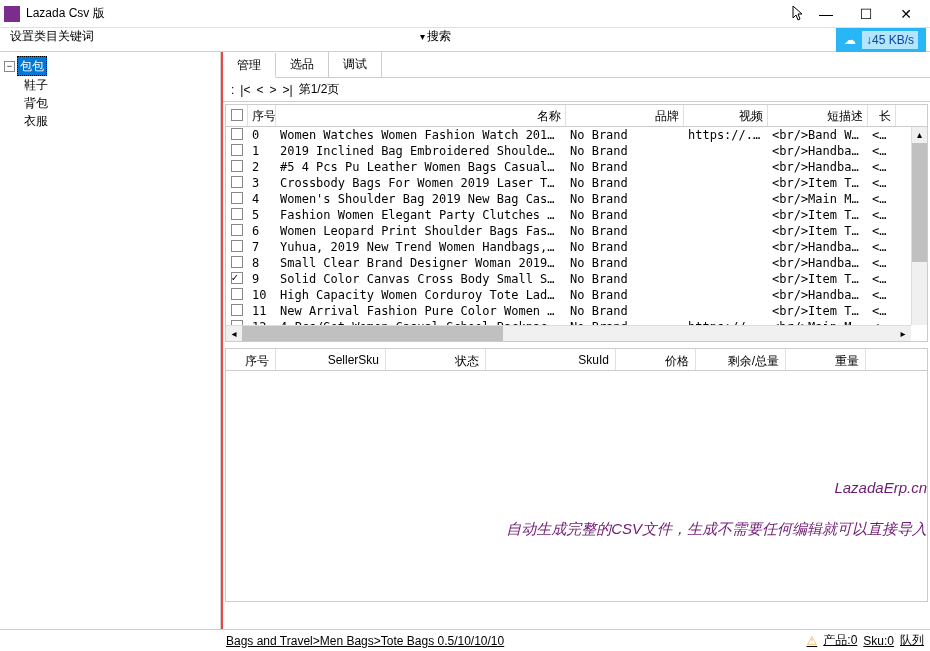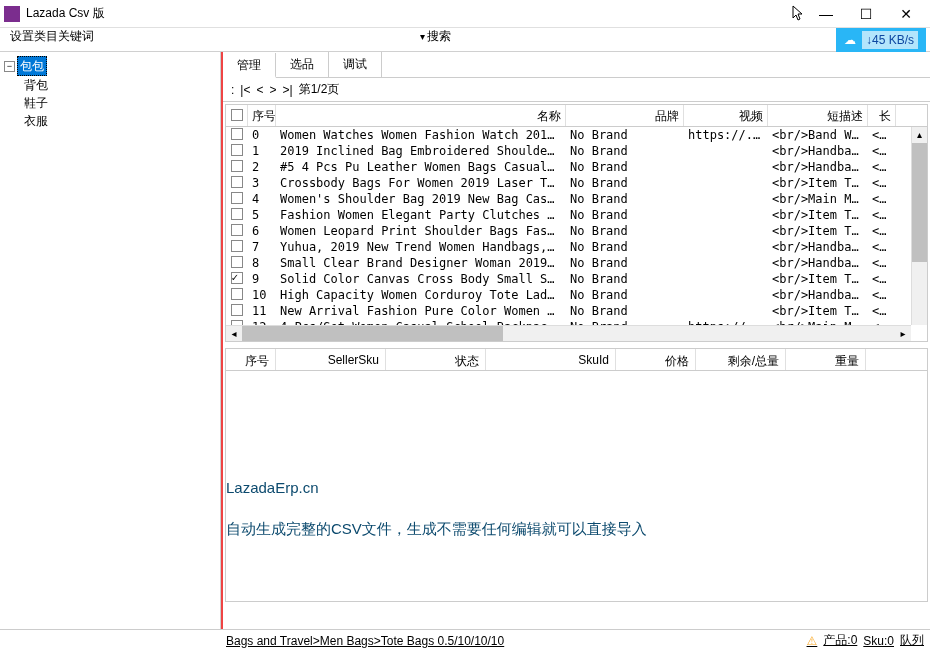--- a/index.html
+++ b/index.html
@@ -47,21 +47,21 @@
 .col-last { width: 28px; }
 .scroll-v { position: absolute; right: 0; top: 22px; bottom: 16px; width: 16px; background: #f0f0f0; border-left: 1px solid #ddd; }
 .scroll-v .thumb { background: #c0c0c0; width: 100%; height: 60%; }
 .scroll-v .arrow { height: 16px; text-align: center; font-size: 10px; line-height: 16px; background: #f0f0f0; }
 .scroll-h { position: absolute; left: 0; right: 16px; bottom: 0; height: 16px; background: #f0f0f0; border-top: 1px solid #ddd; display: flex; }
 .scroll-h .arrow { width: 16px; text-align: center; font-size: 10px; line-height: 16px; }
 .scroll-h .track { flex: 1; position: relative; }
 .scroll-h .thumb { position: absolute; left: 0; width: 40%; height: 100%; background: #c0c0c0; }
 .table2 { height: 254px; border: 1px solid #ccc; margin: 4px 2px 2px 2px; position: relative; }
 .table2 .thead .th { padding: 4px 6px; }
-.watermark { position: absolute; top: 130px; left: 0; right: 0; text-align: left; color: #0c4a6e; font-size: 15px; }
+.watermark { position: absolute; top: 130px; left: 0; right: 0; text-align: right; color: #701a75; font-size: 15px; font-style: italic; }
 .watermark .line2 { margin-top: 24px; }
 .statusbar { position: absolute; bottom: 0; left: 0; right: 0; height: 22px; border-top: 1px solid #ccc; display: flex; align-items: center; padding: 0 6px; background: #fff; text-decoration: underline; }
 .statusbar .crumb { margin-left: 220px; font-size: 12px; }
 .statusbar .right { margin-left: auto; display: flex; gap: 6px; align-items: center; }
 .warn-icon { color: #F9A825; }
 </style>
 </head>
 <body>
 
 <div class="titlebar">
@@ -92,24 +92,24 @@
 </div>
 
 <div class="main">
   <div class="sidebar">
     <div class="tree">
       <div class="node">
         <span class="toggle">−</span>
         <span class="sel">包包</span>
       </div>
       <div class="child node">
+          <span>鞋子</span>
+        </div>
+      <div class="child node">
           <span>背包</span>
-        </div>
-      <div class="child node">
-          <span>鞋子</span>
         </div>
       <div class="child node">
           <span>衣服</span>
         </div>
     </div>
   </div>
 
   <div class="content">
     <div class="tabs">
       <div class="tab active">管理</div>

